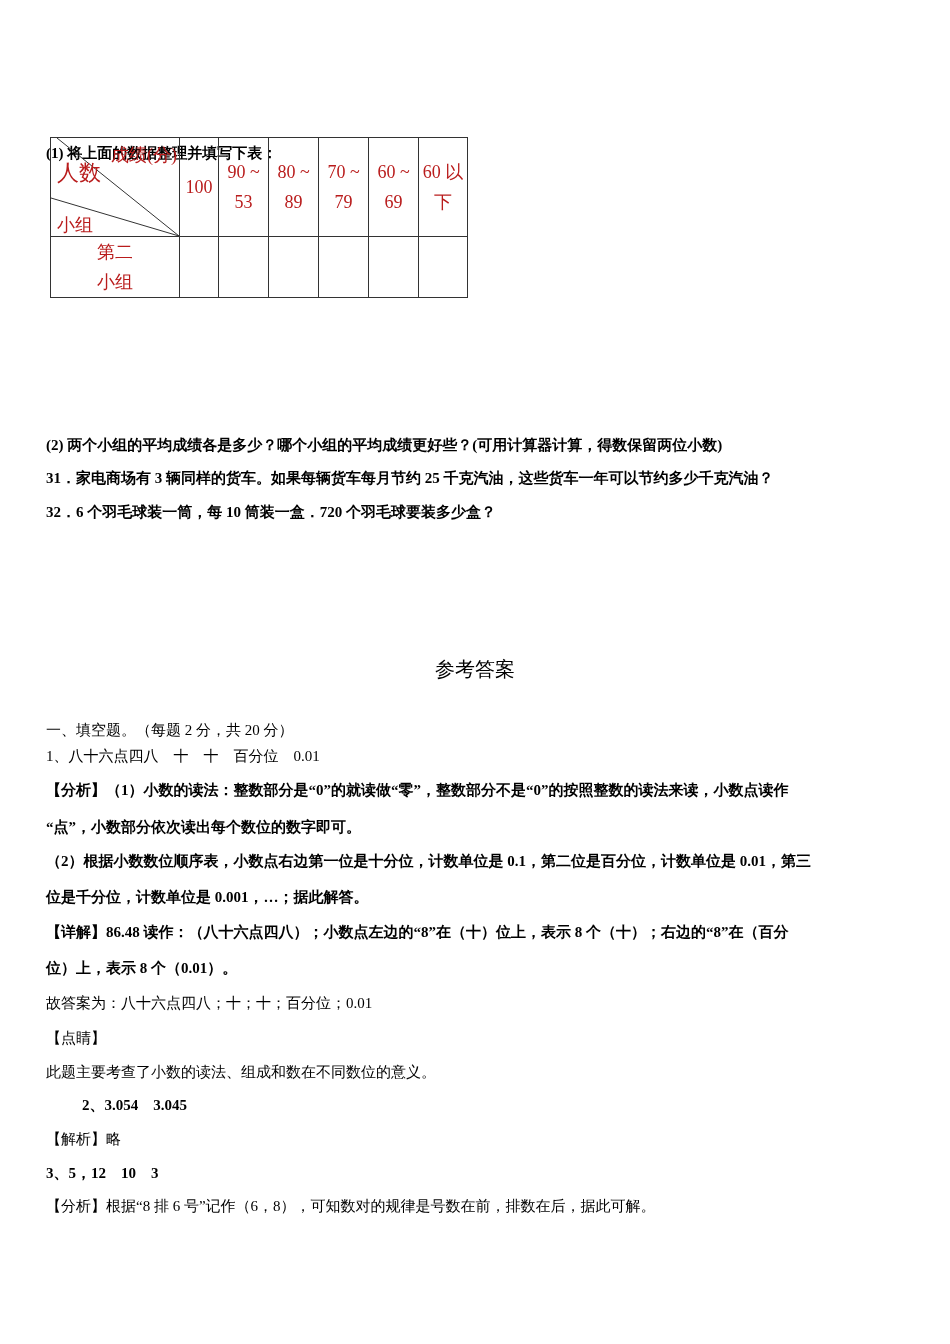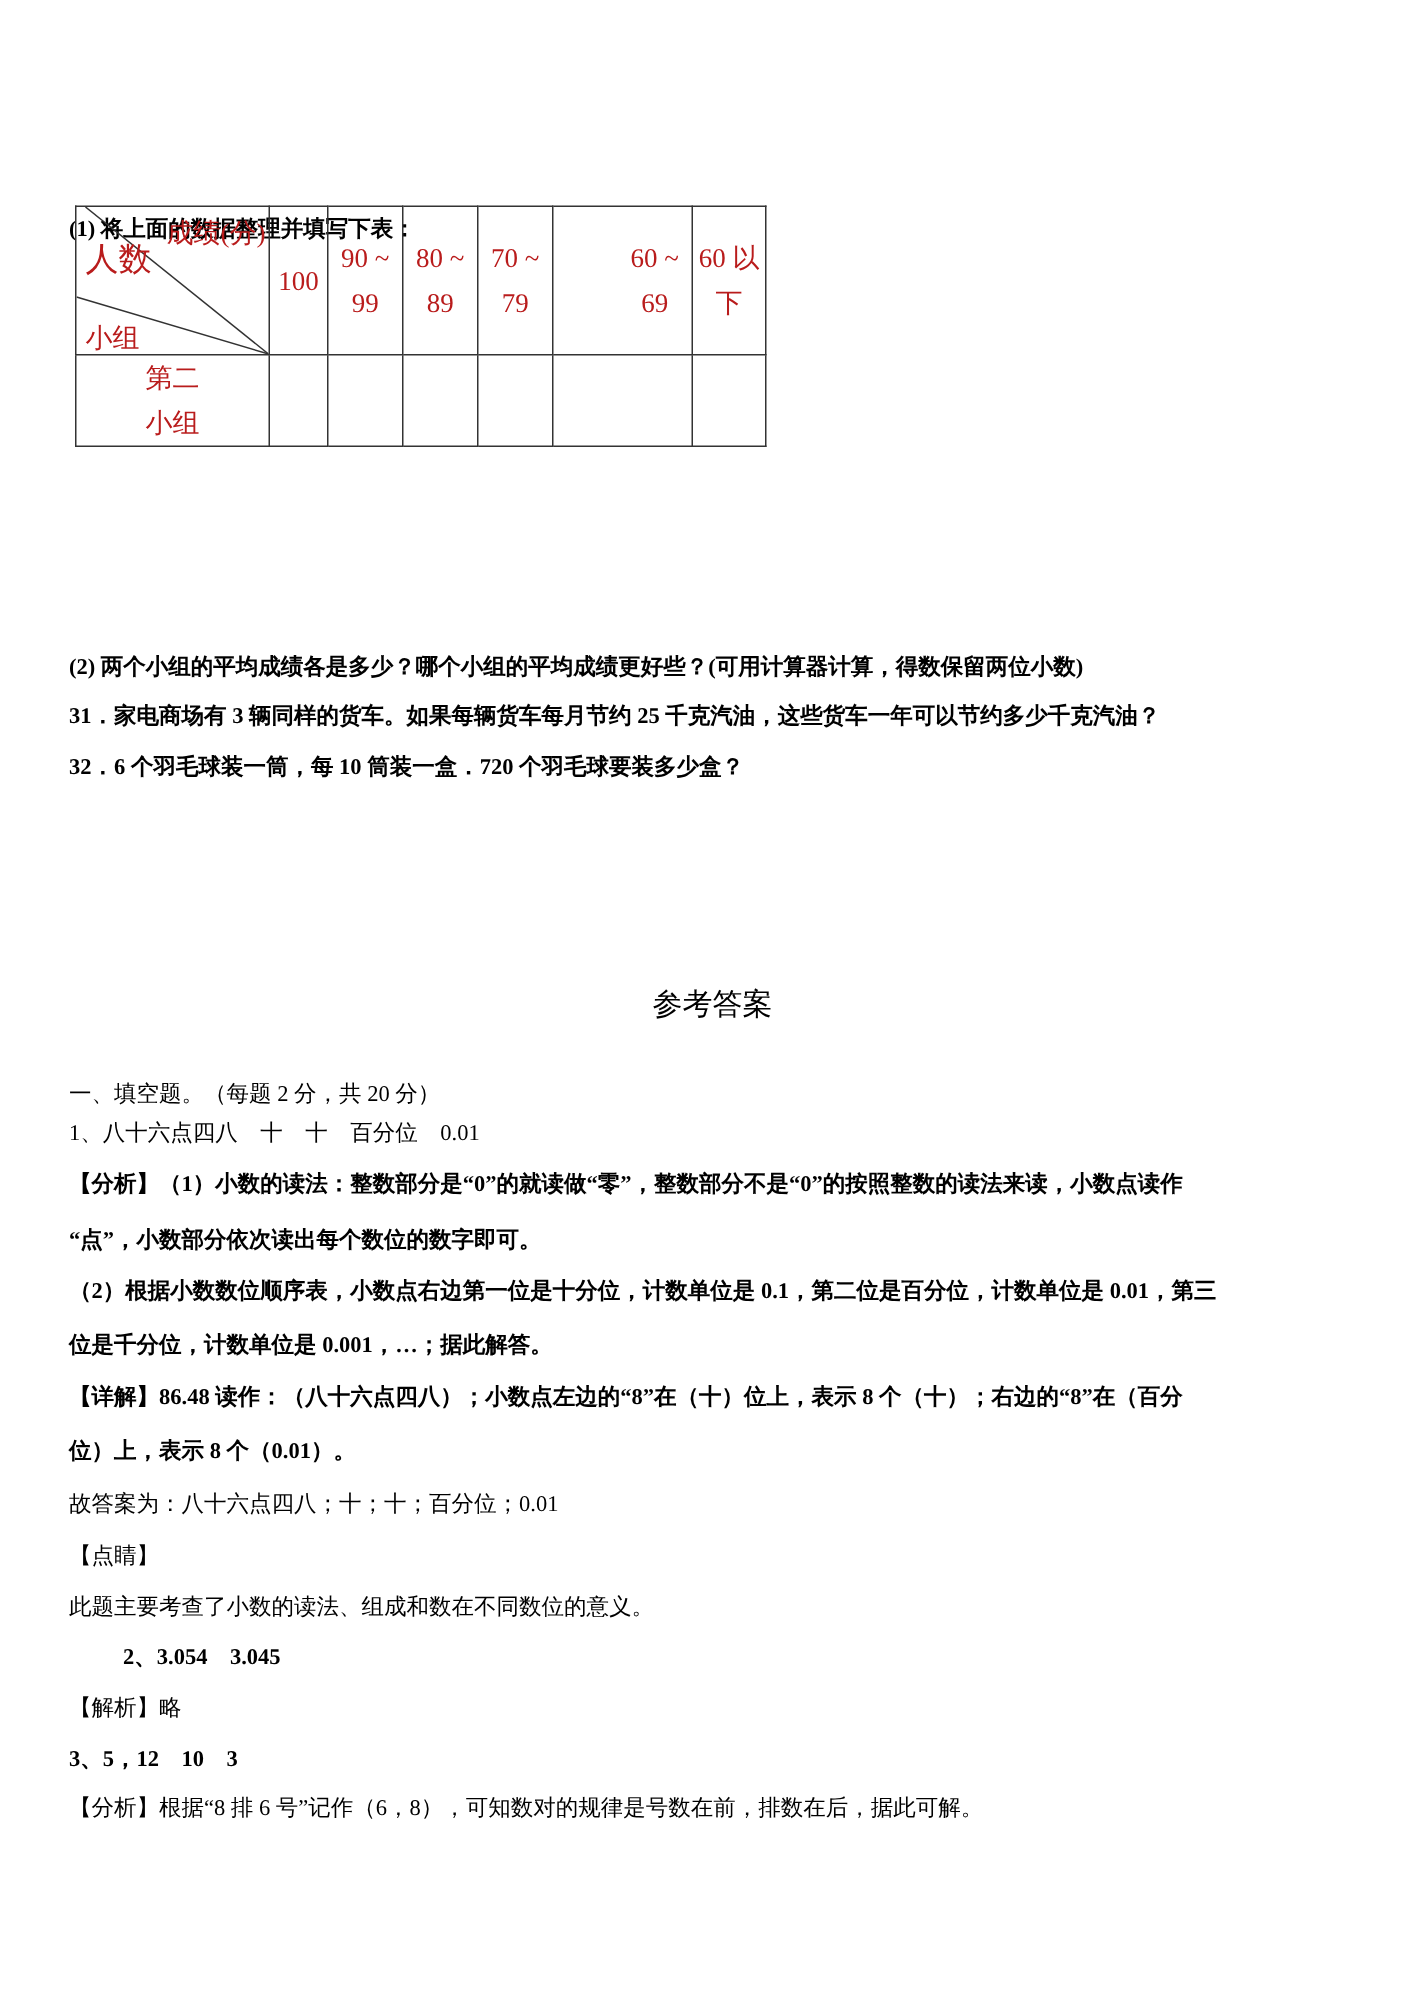--- a/index.html
+++ b/index.html
@@ -31,31 +31,31 @@
           <line x1="0" y1="60" x2="128" y2="98" stroke="#333" stroke-width="1"></line>
         </svg>
         <span class="t1">成绩(分)</span>
         <span class="t2">人数</span>
         <span class="t3">小组</span>
       </div>
     </td>
     <td style="width:38px;"><span>100</span></td>
     <td style="width:49px;">
           <div>90 ~</div>
-          <div>99</div>
+          <div>53</div>
         </td>
     <td style="width:49px;">
           <div>80 ~</div>
           <div>89</div>
         </td>
     <td style="width:49px;">
           <div>70 ~</div>
           <div>79</div>
         </td>
-    <td style="width:49px;padding-left:43px;">
+    <td style="width:49px;">
           <div>60 ~</div>
           <div>69</div>
         </td>
     <td style="width:48px;">
           <div>60 以</div>
           <div>下</div>
         </td>
   </tr>
   <tr style="height:58px;">
     <td>

